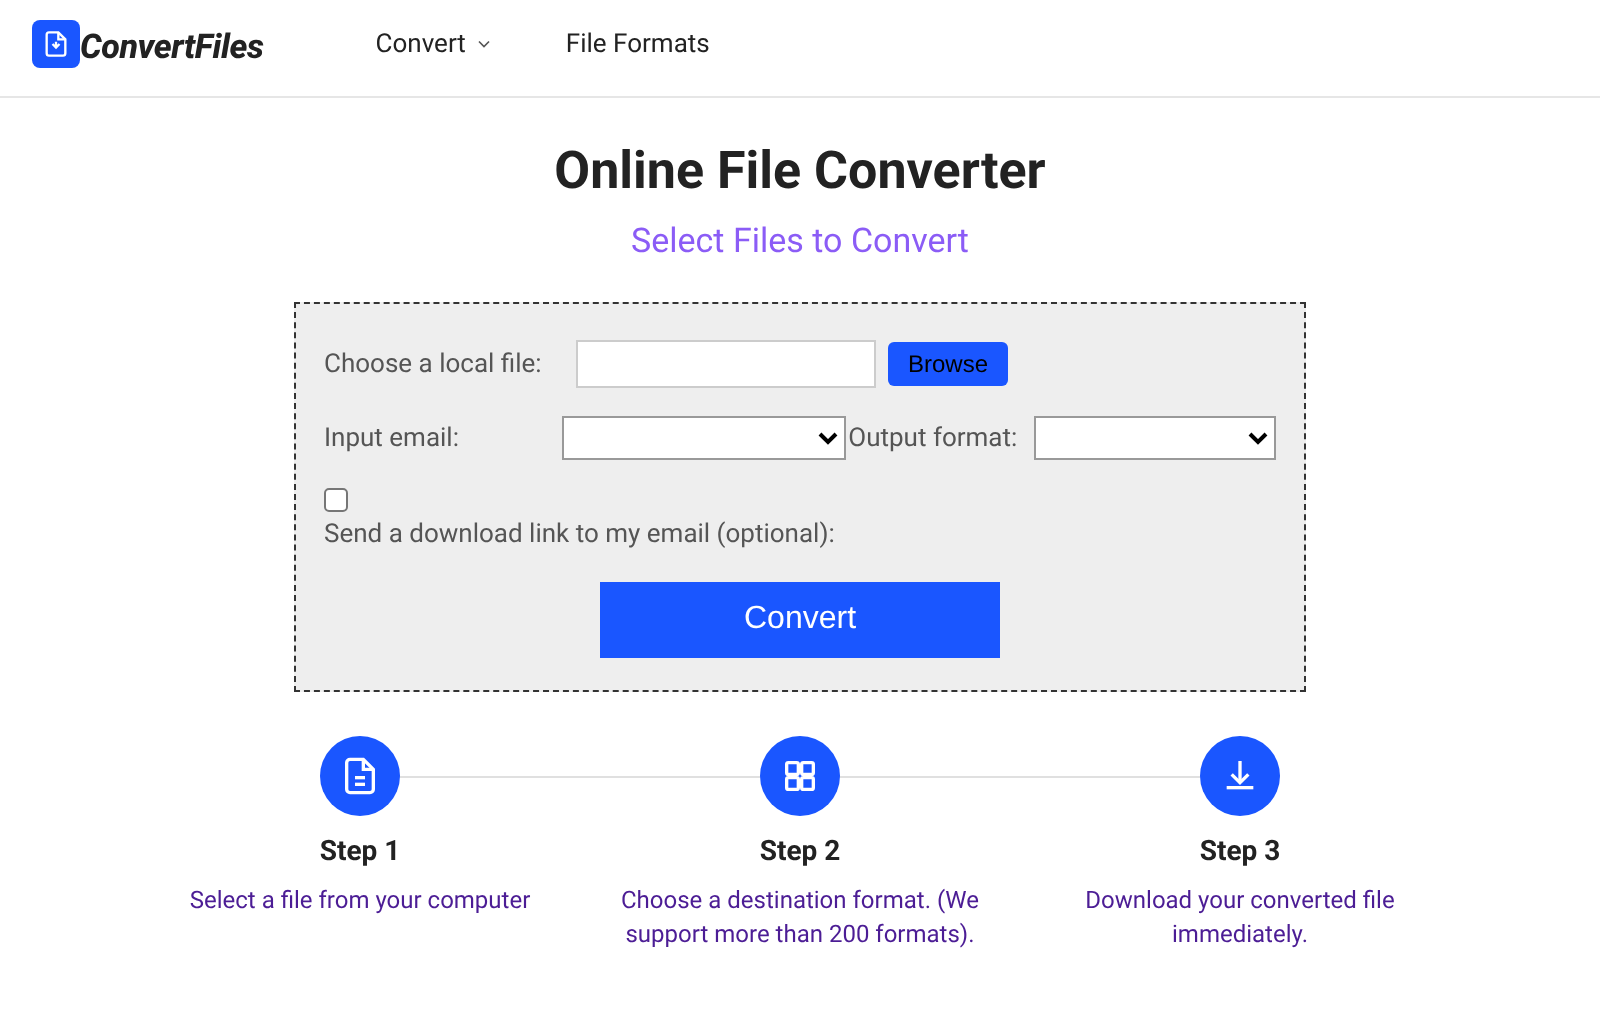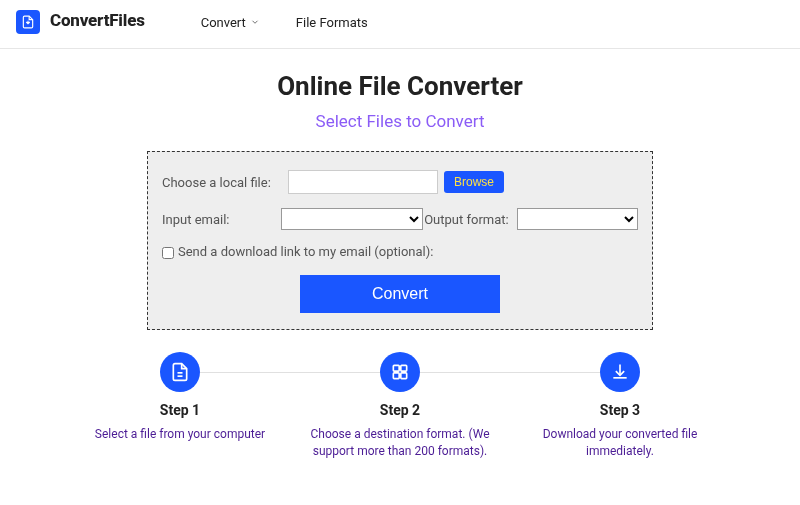--- a/index.html
+++ b/index.html
@@ -1,38 +1,38 @@
 <!DOCTYPE html>
 <html><head>
   <meta charset="utf-8">
   <style>
     * { box-sizing: border-box; margin: 0; padding: 0; }
     body { font-family: -apple-system, BlinkMacSystemFont, "Segoe UI", Roboto, Arial, sans-serif; color: #222; width: 800px; height: 505px; overflow: hidden; background: #fff; }
     header { display: flex; align-items: center; padding: 10px 16px 14px; border-bottom: 1px solid #e6e6e6; }
-    .logo { display: flex; align-items: flex-start; gap: 10px; }
+    .logo { display: flex; align-items: flex-end; gap: 0; font-style: italic; }
     .logo-icon { width: 24px; height: 24px; background: #1a56ff; border-radius: 4px; display: flex; align-items: center; justify-content: center; }
     .logo-icon svg { width: 14px; height: 14px; }
     .logo-text { font-weight: 800; font-size: 17px; letter-spacing: -0.2px; }
     nav { display: flex; gap: 36px; margin-left: 56px; }
     .nav-item { display: flex; align-items: center; gap: 4px; font-size: 13px; color: #222; cursor: pointer; }
     .chev { width: 10px; height: 10px; }
     .hero { text-align: center; padding: 22px 0 6px; }
     .hero h1 { font-size: 26px; font-weight: 700; }
     .hero p { margin-top: 10px; font-size: 17px; font-weight: 400; color: #8b5cf6; }
     .panel-wrap { display: flex; justify-content: center; margin-top: 14px; }
     .panel { width: 506px; background: #eeeeee; border: 1px dashed #333; padding: 18px 14px 16px; }
     .row { display: flex; align-items: center; margin-bottom: 14px; font-size: 13px; color: #555; }
     .row-label { width: 126px; }
     .file-input { width: 150px; height: 24px; padding: 2px 6px; font-size: 13px; border: 1px solid #ccc; background: #fff; }
-    .browse { margin-left: 6px; background: #1a56ff; color: #fde047; border: none; border-radius: 3px; padding: 4px 10px; font-size: 12px; cursor: pointer; }
+    .browse { margin-left: 6px; background: #1a56ff; color: #000000; border: none; border-radius: 3px; padding: 4px 10px; font-size: 12px; cursor: pointer; }
     .select { height: 22px; font-size: 12px; border: 1px solid #999; background: #fff; }
     .sel-input { width: 150px; }
     .out-label { margin-left: 1px; width: 98px; }
     .sel-output { width: 128px; margin-left: auto; }
-    .checkbox-row { display: flex; align-items: flex-end; gap: 4px; font-size: 13px; color: #555; margin-top: 4px; margin-bottom: 16px; }
+    .checkbox-row { display: flex; align-items: flex-start; gap: 4px; font-size: 13px; color: #555; margin-top: 4px; margin-bottom: 16px; flex-direction: column; }
     .checkbox-row input { width: 12px; height: 12px; }
     .convert-row { text-align: center; }
     .convert-btn { background: #1a56ff; color: #fff; border: none; width: 200px; height: 38px; font-size: 16px; cursor: pointer; }
     .steps { display: flex; justify-content: center; gap: 0; margin-top: 22px; padding: 0 40px; position: relative; }
     .steps::before { content: ""; position: absolute; top: 20px; left: 160px; right: 160px; height: 1px; background: #e0e0e0; z-index: 0; }
     .step { width: 220px; text-align: center; position: relative; z-index: 1; }
     .step-icon { width: 40px; height: 40px; border-radius: 50%; background: #1a56ff; margin: 0 auto 10px; display: flex; align-items: center; justify-content: center; }
     .step-icon svg { width: 20px; height: 20px; }
     .step h3 { font-size: 14px; font-weight: 700; margin-bottom: 8px; }
     .step p { font-size: 12px; color: #4c1d95; line-height: 1.45; padding: 0 12px; }

